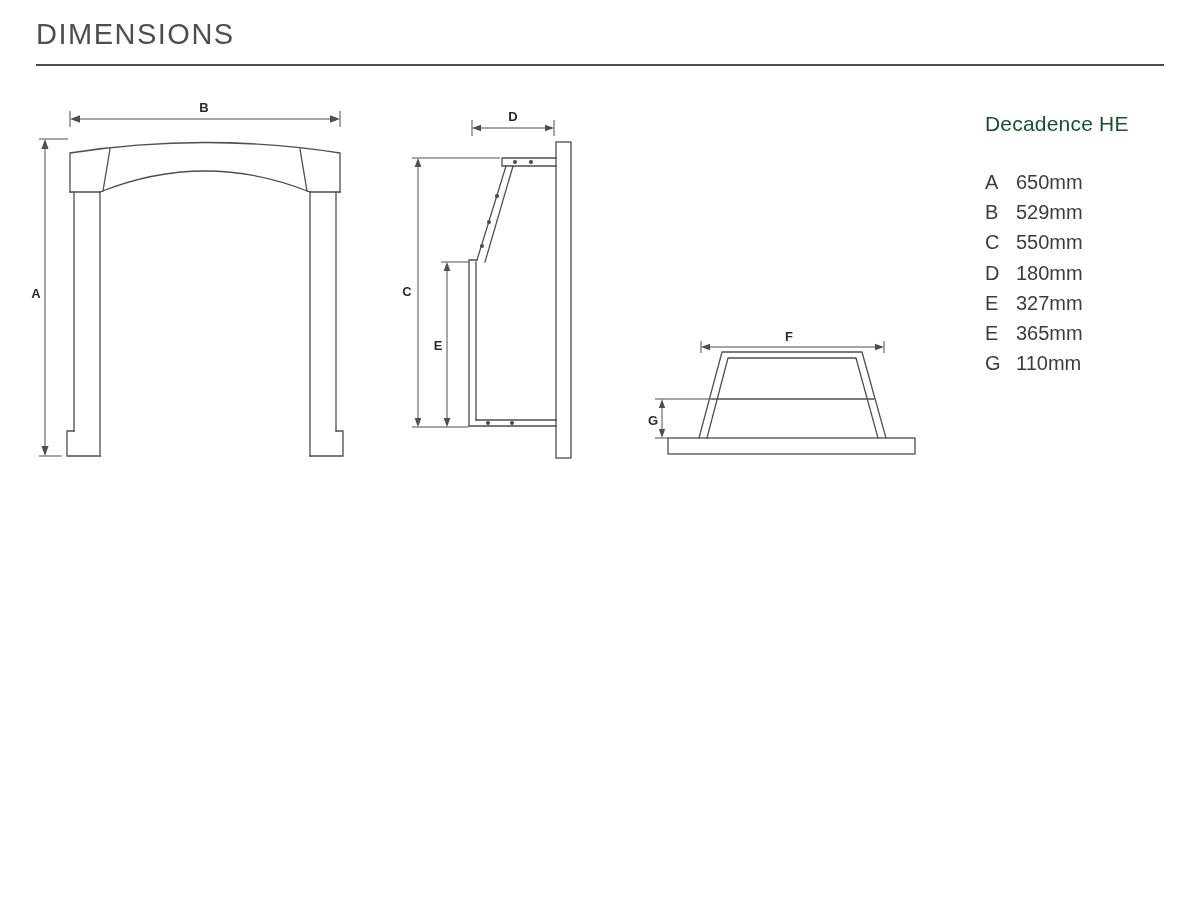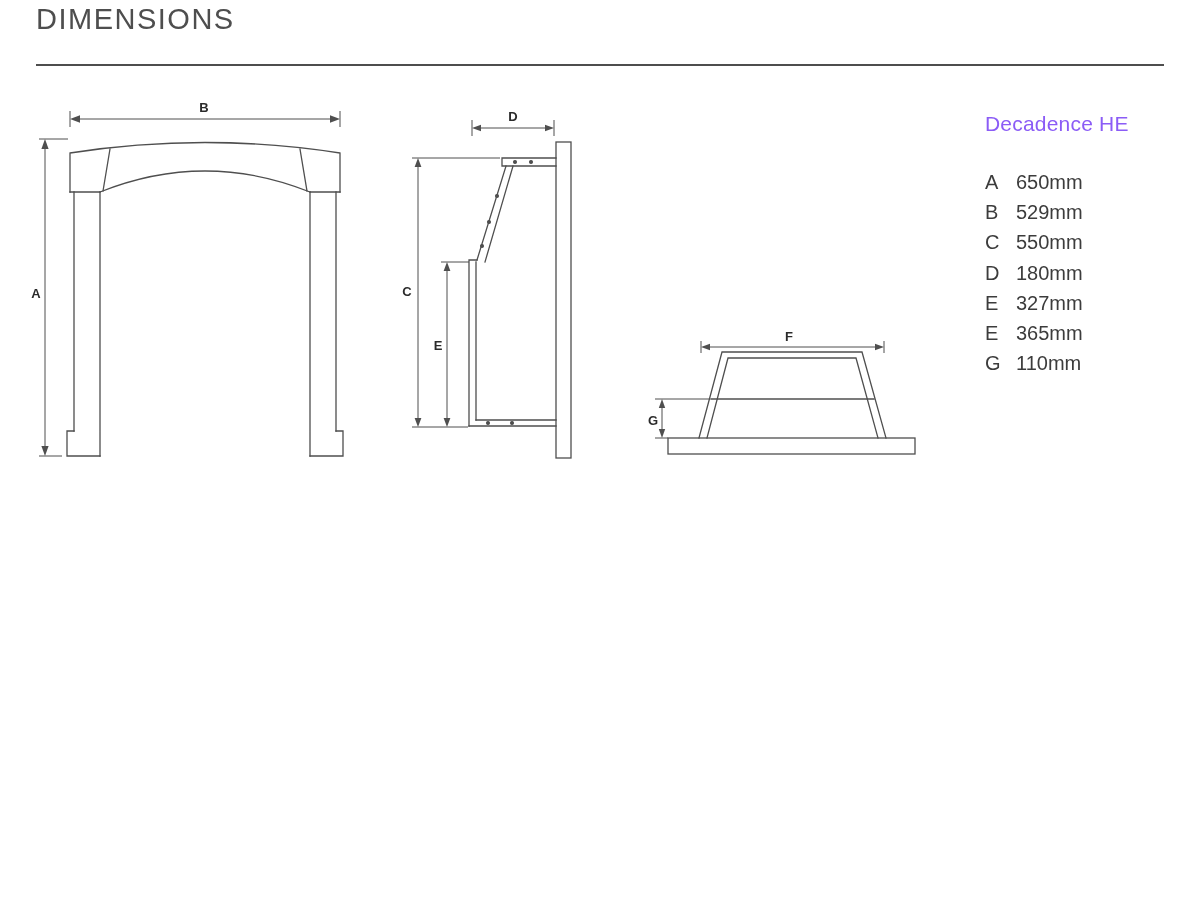--- a/index.html
+++ b/index.html
@@ -6,21 +6,21 @@
   body {
     width: 1200px; height: 917px;
     background: #ffffff;
     font-family: "Liberation Sans", sans-serif;
     position: relative;
     overflow: hidden;
   }
   .page { position: absolute; inset: 0; background: #fff; }
 
   .page-title {
-    position: absolute; left: 36px; top: 3px; margin: 0;
+    position: absolute; left: 36px; top: 18px; margin: 0;
     font-size: 29px; font-weight: 400; letter-spacing: 1.5px;
     color: #4e4e4e;
   }
   .header-rule {
     position: absolute; left: 36px; top: 64px;
     width: 1128px; height: 2px; background: #4e4e4e;
   }
 
   .drawings-svg { position: absolute; left: 0; top: 0; }
 
@@ -30,21 +30,21 @@
     fill: #2b2b2b; text-anchor: middle;
   }
 
   .spec {
     position: absolute; left: 985px; top: 112px;
     color: #3c3c3c;
   }
   .product {
     margin: 0 0 31px 0;
     font-size: 21px; font-weight: 400; letter-spacing: 0.2px;
-    color: #8b5cf6;
+    color: #14532d;
   }
   .dim-row {
     display: flex; align-items: baseline;
     font-size: 20px; line-height: 30.2px;
     color: #3c3c3c;
   }
   .dim-letter { width: 31px; }
 </style>
 </head>
 <body>

